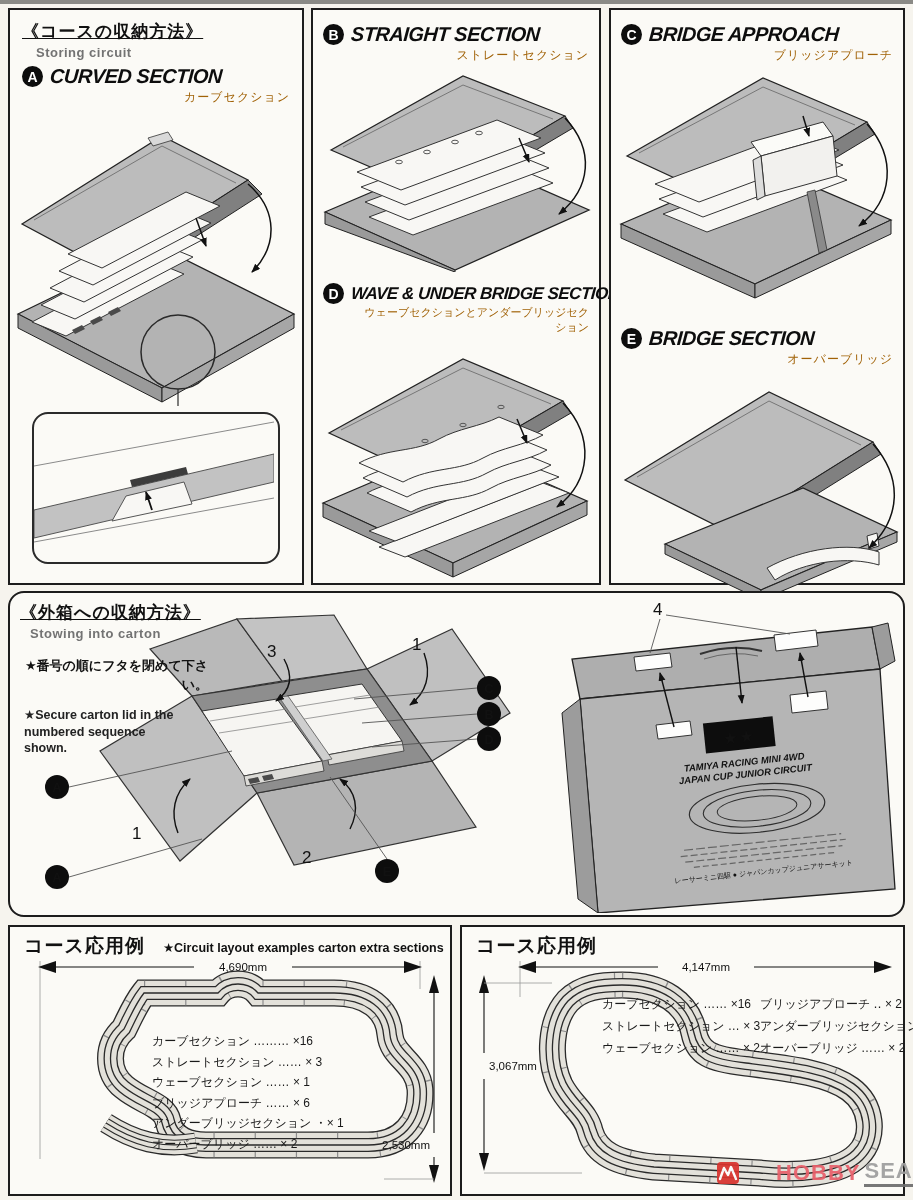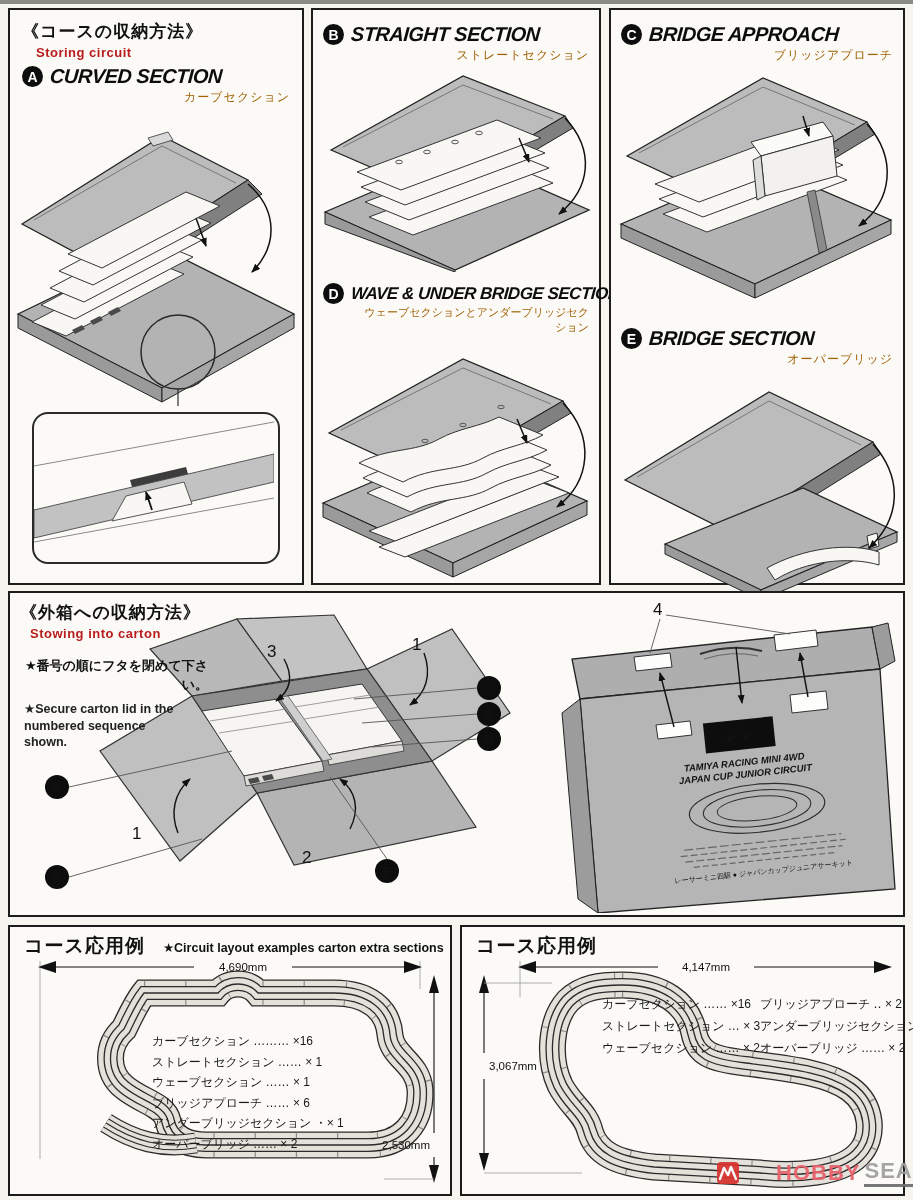--- a/index.html
+++ b/index.html
@@ -1,35 +1,35 @@
 <!DOCTYPE html>
 <html><head>
 <meta charset="utf-8">
 <style>
   html,body{margin:0;padding:0;}
   body{background:#e8e6e0;font-family:"Liberation Sans","DejaVu Sans",sans-serif;}
   #sheet{position:relative;width:913px;height:1200px;background:#f6f4ee;overflow:hidden;}
   #sheet::before{content:"";position:absolute;left:0;top:0;width:913px;height:4px;background:#8a8a86;}
   .panel{position:absolute;background:#fbfaf6;border:2px solid #1c1c1c;box-sizing:border-box;}
-  .jp-title{font-size:17px;font-weight:bold;color:#111;letter-spacing:1px;}
-  .en-sub{font-size:13px;font-weight:bold;color:#b91c1c;margin-left:14px;margin-top:2px;letter-spacing:0.5px;}
+  .jp-title{font-size:17px;font-weight:bold;color:#111;letter-spacing:1px;text-decoration:underline;}
+  .en-sub{font-size:13px;font-weight:bold;color:#737373;margin-left:14px;margin-top:2px;letter-spacing:0.5px;}
   .sec-head{display:flex;align-items:center;gap:7px;margin-top:5px;}
   .letter-badge{display:inline-flex;align-items:center;justify-content:center;
      width:21px;height:21px;border-radius:50%;background:#0d0d0d;color:#fff;
      font-weight:bold;font-size:14px;flex:0 0 auto;}
   .sec-title{font-size:20px;font-weight:800;font-style:italic;color:#0d0d0d;
      letter-spacing:-0.5px;white-space:nowrap;transform:skewX(-4deg);}
   .sec-title.small{font-size:17px;}
   .sec-sub{font-size:12px;color:#a16207;margin-left:36px;margin-top:1px;letter-spacing:1px;text-align:right;}
   .sec-sub.tight{letter-spacing:0;font-size:11px;}
   svg{display:block;}
   svg text{font-family:"Liberation Sans","DejaVu Sans",sans-serif;fill:#111;}
   .inset{border:2px solid #2a2a2a;border-radius:16px;background:#fbfaf6;}
   .note-jp{font-size:13px;font-weight:bold;color:#111;line-height:1.45;text-align:right;}
-  .note-en{font-size:12.5px;font-weight:bold;color:#222;line-height:1.35;margin-top:6px;padding-left:4px;}
+  .note-en{font-size:12.5px;font-weight:bold;color:#222;line-height:1.35;margin-top:12px;padding-left:4px;}
   .bottom-head{position:absolute;left:14px;top:6px;display:flex;align-items:baseline;gap:18px;z-index:3;}
   .bottom-title{font-size:19px;font-weight:bold;color:#111;letter-spacing:1px;}
   .bottom-sub{font-size:12.5px;font-weight:bold;color:#111;}
   .legend{position:absolute;z-index:3;font-size:12px;color:#1a1a1a;line-height:20.5px;white-space:nowrap;}
   .watermark{position:absolute;left:716px;top:1158px;display:flex;align-items:center;gap:4px;z-index:9;opacity:0.93;}
   .wm-hobby{font-size:22px;font-weight:800;color:#e9606b;letter-spacing:1px;margin-left:32px;}
   .wm-search{font-size:22px;font-weight:800;color:#9e9e9e;letter-spacing:1px;border-bottom:3px solid #6e6e6e;}
 </style>
 </head>
 <body>
@@ -177,21 +177,21 @@
     <polygon points="118,164 262,74 270,86 126,176" fill="#808080" stroke="#222" stroke-width="1"></polygon>
     <polygon points="54,176 192,120 286,164 150,222" fill="#b3b3b3" stroke="#222" stroke-width="1.3"></polygon>
     <polygon points="54,176 150,222 150,232 54,186" fill="#9a9a9a" stroke="#222" stroke-width="1"></polygon>
     <polygon points="150,222 286,164 286,174 150,232" fill="#a6a6a6" stroke="#222" stroke-width="1"></polygon>
     <polygon points="256,168 266,165 268,178 258,181" fill="#f8f7f4" stroke="#333" stroke-width="1"></polygon>
     <path d="M156,200 C192,180 238,174 268,184 L268,197 C238,188 194,193 164,212 Z" fill="#f8f7f4" stroke="#333" stroke-width="1"></path>
     <path d="M262,76 C292,110 290,150 258,180" fill="none" stroke="#111" stroke-width="1.5" marker-end="url(#ah)"></path>
   </svg>
 </div>
 
-<div class="panel" style="left:8px;top:591px;width:897px;height:326px;">
+<div class="panel" style="left:8px;top:591px;width:897px;height:326px;border-radius:16px;">
   <div style="position:absolute;left:10px;top:8px;width:188px;z-index:2;">
     <div class="jp-title">《外箱への収納方法》</div>
     <div class="en-sub" style="margin-left:10px">Stowing into carton</div>
     <div class="note-jp" style="margin-top:16px">★番号の順にフタを閉めて下さい。</div>
     <div class="note-en" style="width:150px">★Secure carton lid in the numbered sequence shown.</div>
   </div>
   <svg style="position:absolute;left:22px;top:8px;" width="490" height="310" viewBox="0 0 490 310">
 
     <polygon points="160,95 250,80 205,18 118,48" fill="#b9b9b9" stroke="#333" stroke-width="1.2"></polygon>
     <polygon points="250,80 335,68 302,14 205,18" fill="#c3c3c3" stroke="#333" stroke-width="1.2"></polygon>
@@ -324,21 +324,21 @@
     <text x="233" y="44" font-size="11.5" text-anchor="middle">4,690mm</text>
     <line x1="424" y1="64" x2="424" y2="206" stroke="#111" stroke-width="1.1"></line>
     <line x1="424" y1="230" x2="424" y2="240" stroke="#111" stroke-width="1.1"></line>
     <polygon points="419,66 429,66 424,48" fill="#111"></polygon>
     <polygon points="419,238 429,238 424,256" fill="#111"></polygon>
     <line x1="374" y1="252" x2="424" y2="252" stroke="#999" stroke-width="0.8"></line>
     <text x="420" y="222" font-size="11.5" text-anchor="end">2,530mm</text>
   </svg>
   <div class="legend" style="left:142px;top:104px;">
     <div>カーブセクション ……… ×16</div>
-    <div>ストレートセクション …… × 1</div>
+    <div>ストレートセクション …… × 3</div>
     <div>ウェーブセクション …… × 1</div>
     <div>ブリッジアプローチ …… × 6</div>
     <div>アンダーブリッジセクション ・× 1</div>
     <div>オーバーブリッジ …… × 2</div>
   </div>
 </div>
 
 <div class="panel" style="left:460px;top:925px;width:445px;height:271px;">
   <div class="bottom-head">
     <span class="bottom-title">コース応用例</span>

